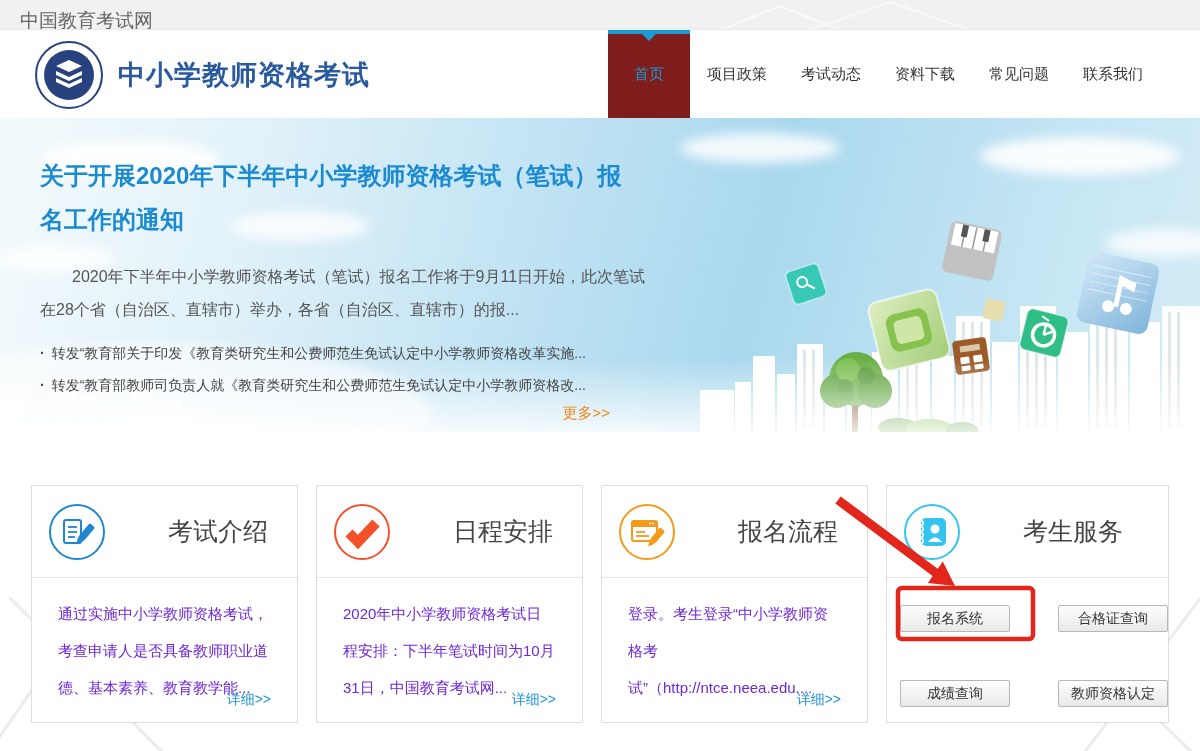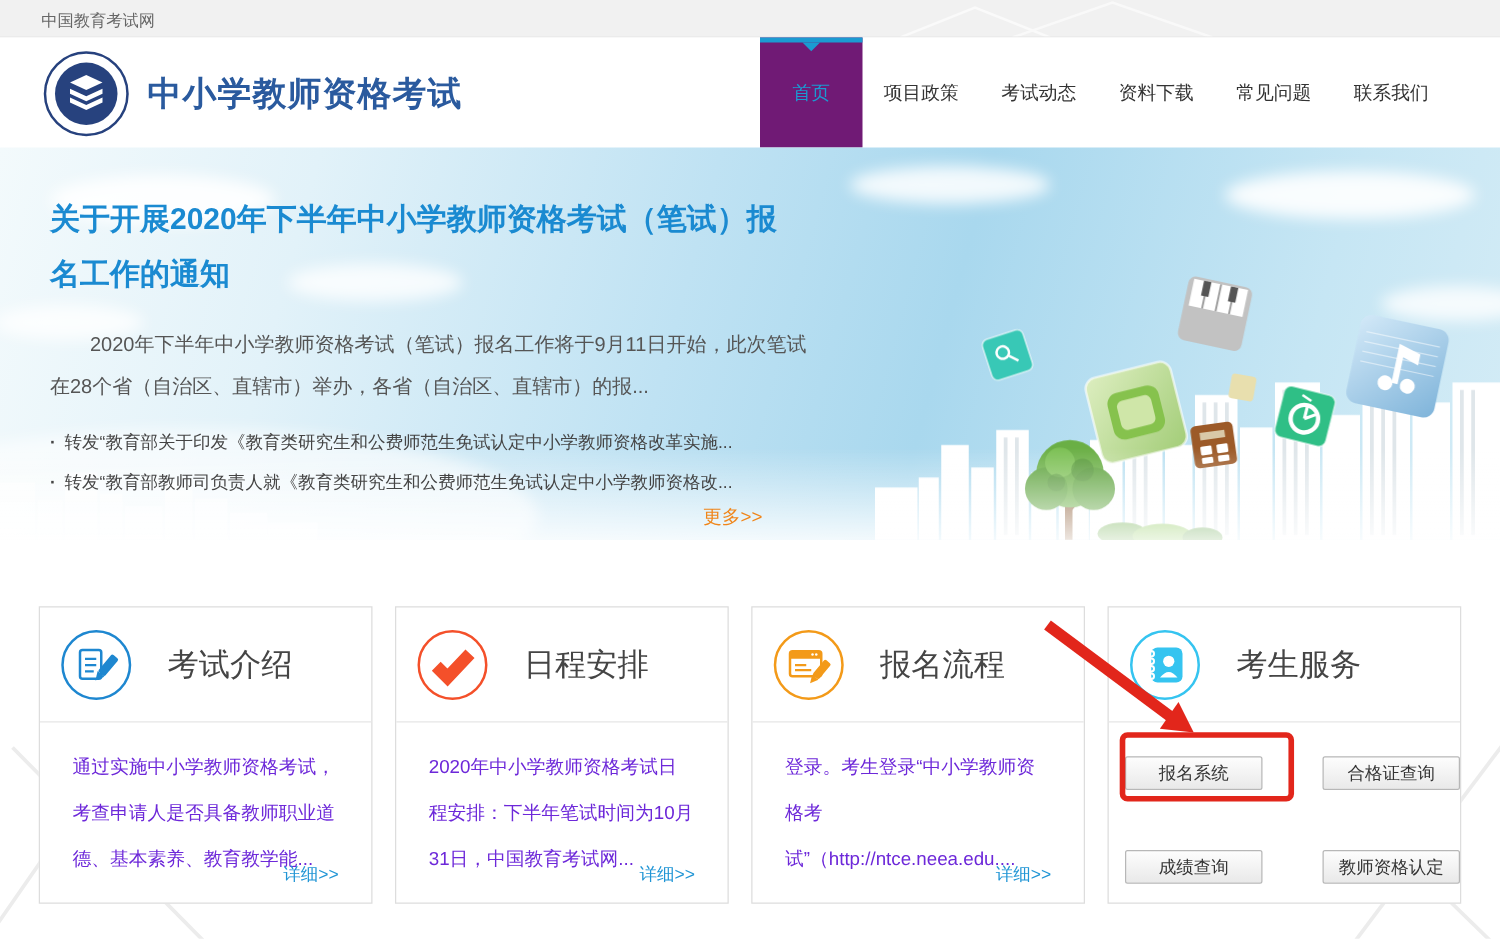--- a/index.html
+++ b/index.html
@@ -7,35 +7,35 @@
   body {
     width:1200px; height:751px; overflow:hidden; position:relative;
     font-family:"Liberation Sans","DejaVu Sans",sans-serif;
   }
   
   .topbar {
     position:relative; height:30px; background:#f1f1f1;
     border-bottom:1px solid #e9e9e9; overflow:hidden;
   }
   .topbar .site-name {
-    position:absolute; left:33px; top:8px; font-size:13px; color:#666;
+    position:absolute; left:20px; top:8px; font-size:19px; color:#666;
   }
   .topbar svg { position:absolute; right:180px; top:0; }
   
   .header { position:relative; height:88px; background:#fff; }
   .brand { position:absolute; left:34px; top:10px; display:flex; align-items:center; }
   .brand-title {
     margin-left:14px; font-size:27px; font-weight:600; color:#2a5a9e; letter-spacing:1px;
   }
   .nav { position:absolute; right:40px; top:0; height:88px; display:flex; list-style:none; }
   .nav li {
     position:relative; height:88px; display:flex; align-items:center;
     padding:0 17px; font-size:15px; color:#333; cursor:pointer;
   }
-  .nav li.active { padding:0 26px; background:#701a75; color:#1b9ad2;text-align:right; }
+  .nav li.active { padding:0 26px; background:#7f1d1d; color:#1b9ad2;text-align:right; }
   .nav li.active::before {
     content:""; position:absolute; top:0; left:0; right:0; height:4px; background:#1b9ad2;
   }
   .nav li.active::after {
     content:""; position:absolute; top:4px; left:50%; margin-left:-7px;
     border:7px solid transparent; border-top:7px solid #1b9ad2; border-bottom:none;
   }
   
   .banner {
     position:relative; height:314px; overflow:hidden;
@@ -55,21 +55,21 @@
   .banner-more { display:block; width:570px; text-align:right; margin-top:3px;
     font-size:15px; color:#f08519; text-decoration:none; cursor:pointer; }
   
   .cards {
     position:relative; z-index:1; display:flex; gap:18px; padding:0 31px; margin-top:53px;
   }
   .card {
     position:relative; flex:1; height:238px; background:#fff; border:1px solid #ddd;
   }
   .card-head { height:92px; display:flex; align-items:center; padding-left:16px;
-    border-bottom:1px solid #e6e6e6; }
+    border-bottom:1px solid #e6e6e6;gap:34px; }
   .card-icon { width:58px; height:58px; flex:0 0 58px; }
   .card-title { margin-left:28px; font-size:25px; color:#454545; }
   .card-body { padding:17px 26px 0; font-size:15px; line-height:37px; color:#6d28d9; }
   .detail-link {
     position:absolute; right:26px; bottom:13px; font-size:14px; color:#2095d5;
     text-decoration:none; cursor:pointer;
   }
   .card-buttons {
     padding:27px 0 0 13px; display:grid; grid-template-columns:110px 110px;
     grid-auto-rows:27px; column-gap:15px; row-gap:13px;gap:48px;

